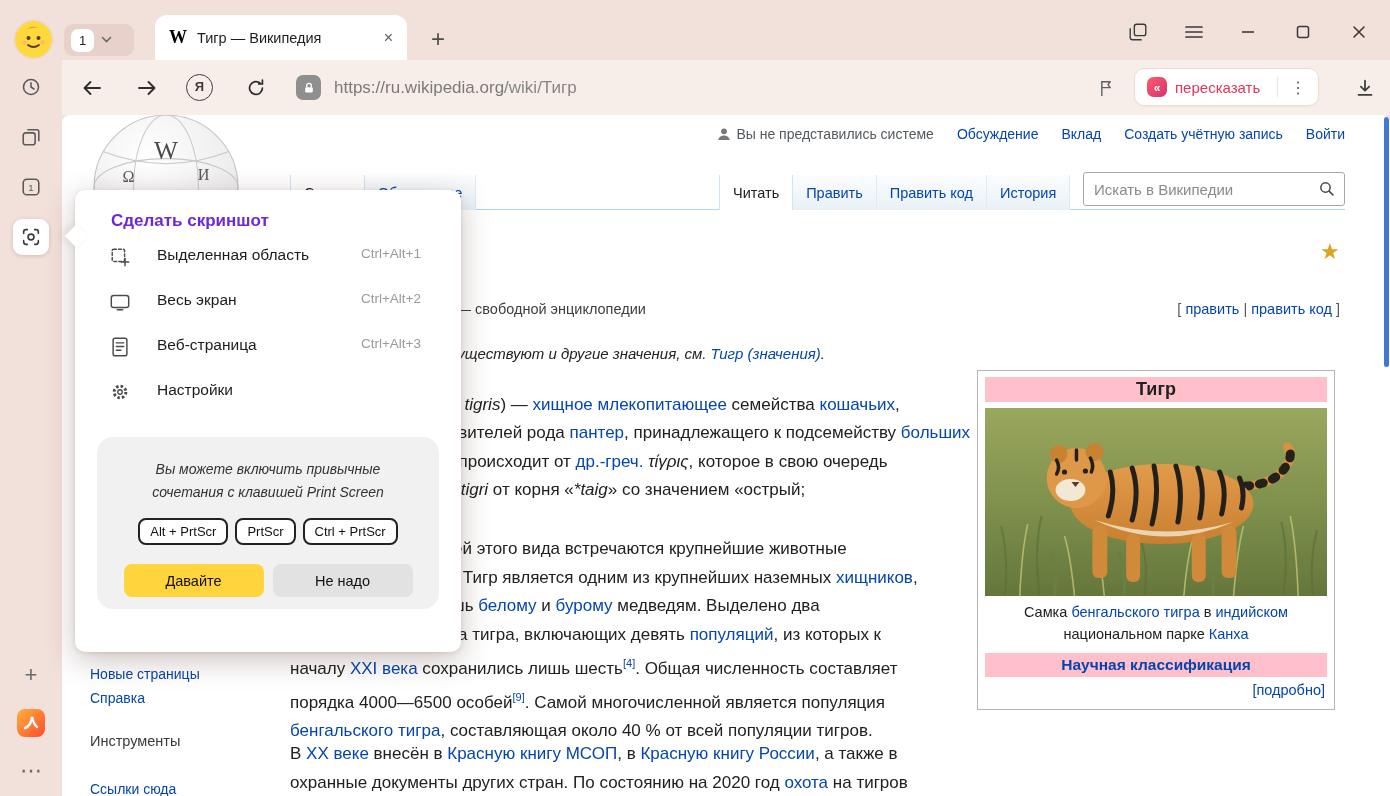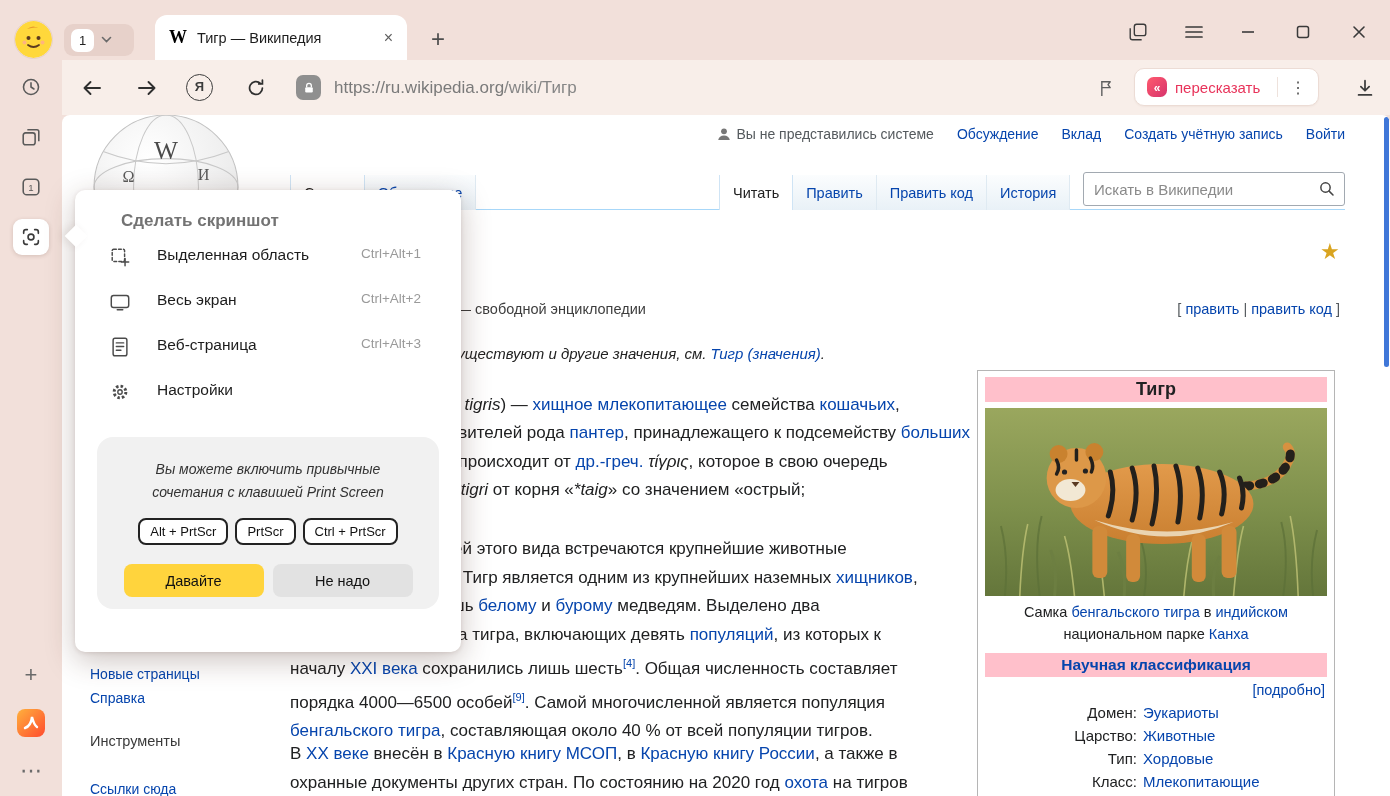--- a/index.html
+++ b/index.html
@@ -72,21 +72,21 @@
   .ib-caption{text-align:center;font-size:14.5px;line-height:22px;margin-top:5px;}
   .ib-sci{background:#ffc0cb;text-align:center;font-weight:bold;font-size:15.5px;color:#0645ad;padding:3px 0;margin-top:8px;}
   .ib-detail{text-align:right;color:#0645ad;margin:5px 2px 3px;}
   .ib-row{display:flex;line-height:23px;font-size:15px;}
   .ib-row .lbl{width:152px;text-align:right;padding-right:6px;}
   .ib-row .val{color:#0645ad;}
 
   
   .popup{left:75px;top:190px;width:386px;height:462px;background:#fff;border-radius:10px;box-shadow:0 8px 30px rgba(70,35,25,.28),0 1px 4px rgba(70,35,25,.12);z-index:40;}
   .popup .arrow{position:absolute;left:-7px;top:38px;width:16px;height:16px;background:#fff;transform:rotate(45deg);box-shadow:-3px 3px 9px rgba(70,35,25,.10);}
-  .p-title{height:56px;box-sizing:border-box;padding:21px 0 0 46px;font-size:17px;font-weight:bold;color:#737373;}
+  .p-title{height:56px;box-sizing:border-box;padding:21px 0 0 36px;font-size:17px;font-weight:bold;color:#6d28d9;}
   .p-item{display:flex;height:45px;padding:0 40px 0 32px;}
   .p-item .ic{width:26px;display:flex;justify-content:center;}
   .p-item .lbl{margin-left:24px;font-size:15.5px;color:#1c1c1c;}
   .p-item .sc{margin-left:auto;font-size:13.5px;color:#9a9a9a;}
   .p-hint{position:absolute;left:22px;top:247px;width:342px;height:172px;background:#f1f1f1;border-radius:16px;text-align:center;padding-top:21px;box-sizing:border-box;}
   .p-hint .t{font-size:14px;color:#333;line-height:23px;font-style:italic;}
   .keys{display:flex;justify-content:center;gap:7px;margin-top:14px;}
   .key{border:2px solid #222;border-radius:8px;background:#fff;padding:3px 10px;font-size:13px;color:#111;line-height:17px;}
   .p-actions{display:flex;justify-content:center;gap:9px;margin-top:19px;}
   .pbtn{width:140px;height:33px;border:none;border-radius:8px;font-size:14.5px;color:#111;font-family:"Liberation Sans",sans-serif;}
@@ -412,38 +412,20 @@
               <path d="M70 188 q3 -28 -4 -46"></path>
           </g>
         </svg>
       </div>
       <div class="ib-caption">
           <div class="tline"><span class="">Самка </span><span class="wl">бенгальского тигра</span><span class=""> в </span><span class="wl">индийском</span></div>
           <div class="tline"><span class="">национальном парке </span><span class="wl">Канха</span></div>
         </div>
       <div class="ib-sci">Научная классификация</div>
       <div class="ib-detail">[подробно]</div>
-      <div>
-        <div class="ib-row">
-          <span class="lbl">Домен:</span>
-            <span class="val">Эукариоты</span>
-        </div>
-        <div class="ib-row">
-          <span class="lbl">Царство:</span>
-            <span class="val">Животные</span>
-        </div>
-        <div class="ib-row">
-          <span class="lbl">Тип:</span>
-            <span class="val">Хордовые</span>
-        </div>
-        <div class="ib-row">
-          <span class="lbl">Класс:</span>
-            <span class="val">Млекопитающие</span>
-        </div>
-      </div>
     </div>
 
     <div class="abs pagescroll"></div>
   </div>
 
   <div class="abs popup">
     <div class="arrow"></div>
     <div class="p-title">Сделать скриншот</div>
 
     <div class="p-item">

